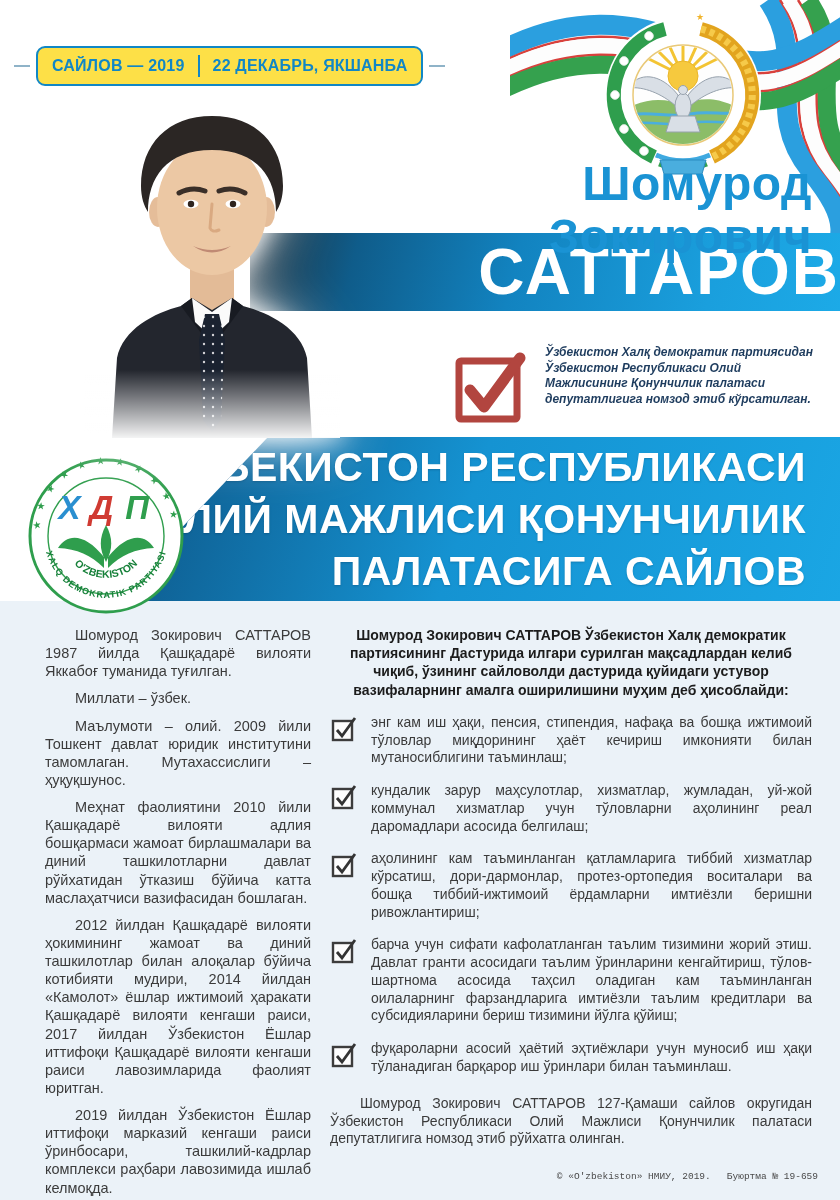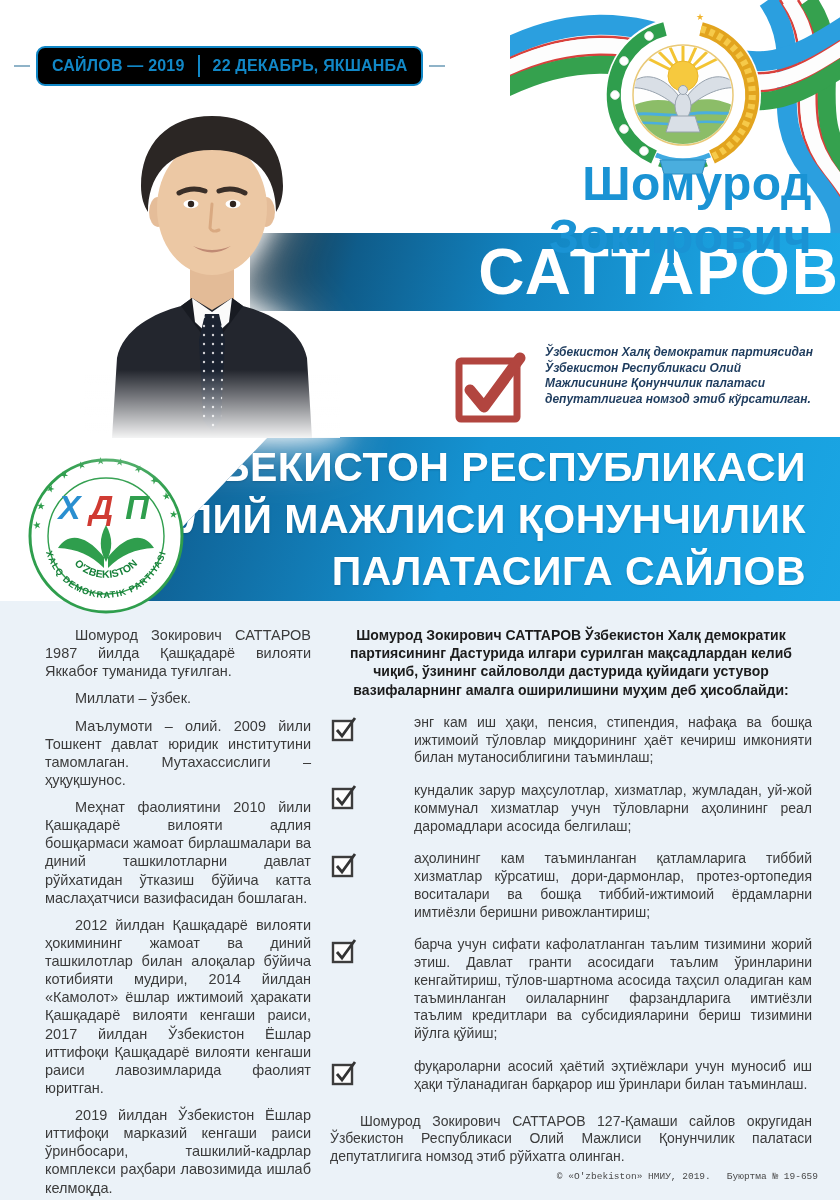--- a/index.html
+++ b/index.html
@@ -9,21 +9,21 @@
     font-family:"Liberation Sans","DejaVu Sans",sans-serif;
     -webkit-font-smoothing:antialiased;
   }
   .body-bg{position:absolute;left:0;top:601px;right:0;bottom:0;background:var(--body-bg,#ebf2f8);z-index:0;}
 
   
   .badge-row{position:absolute;left:14px;top:46px;display:flex;align-items:center;gap:6px;z-index:6;}
   .dash{width:16px;height:2px;background:#8fb3c8;}
   .badge{
     display:inline-flex;align-items:center;gap:13px;
-    border:2.5px solid var(--badge-blue,#1187c6);border-radius:9px;background:#000000;
+    border:2.5px solid var(--badge-blue,#1187c6);border-radius:9px;background:#fde047;
     padding:7px 14px;color:var(--badge-blue,#1187c6);
     font-weight:bold;font-size:16px;letter-spacing:.2px;white-space:nowrap;
   }
   .badge-sep{width:2px;height:22px;background:var(--badge-blue,#1187c6);}
 
   
   .ribbon{position:absolute;right:0;top:0;width:330px;height:310px;z-index:1;}
 
   
   .photo{
@@ -72,21 +72,21 @@
     font-size:14.5px;line-height:1.25;color:var(--text-dark,#3b3b3b);text-align:justify;
   }
   .bio-col p{margin:0 0 9px 0;text-indent:30px;}
   .program-col{position:absolute;left:330px;top:626px;width:482px;z-index:2;
     font-size:14px;line-height:1.27;color:var(--text-dark,#3b3b3b);}
   .program-col .intro{
     margin:0 0 15px 0;font-weight:bold;color:#1c1c1c;text-align:center;line-height:1.3;
   }
   .item{display:flex;gap:14px;margin-bottom:15px;}
   .tick{flex:none;width:27px;height:27px;margin-top:1px;}
-  .item-text{text-align:justify;margin-left:43px;}
+  .item-text{text-align:justify;}
   .closing{margin:19px 0 0 0;text-indent:30px;text-align:justify;}
 
   .footer{
     position:absolute;right:22px;bottom:18px;z-index:2;
     font-size:9.5px;color:#4a4a4a;display:flex;gap:16px;white-space:nowrap;font-family:Liberation Mono, monospace;
   }
 </style>
 </head>
 <body>
 

